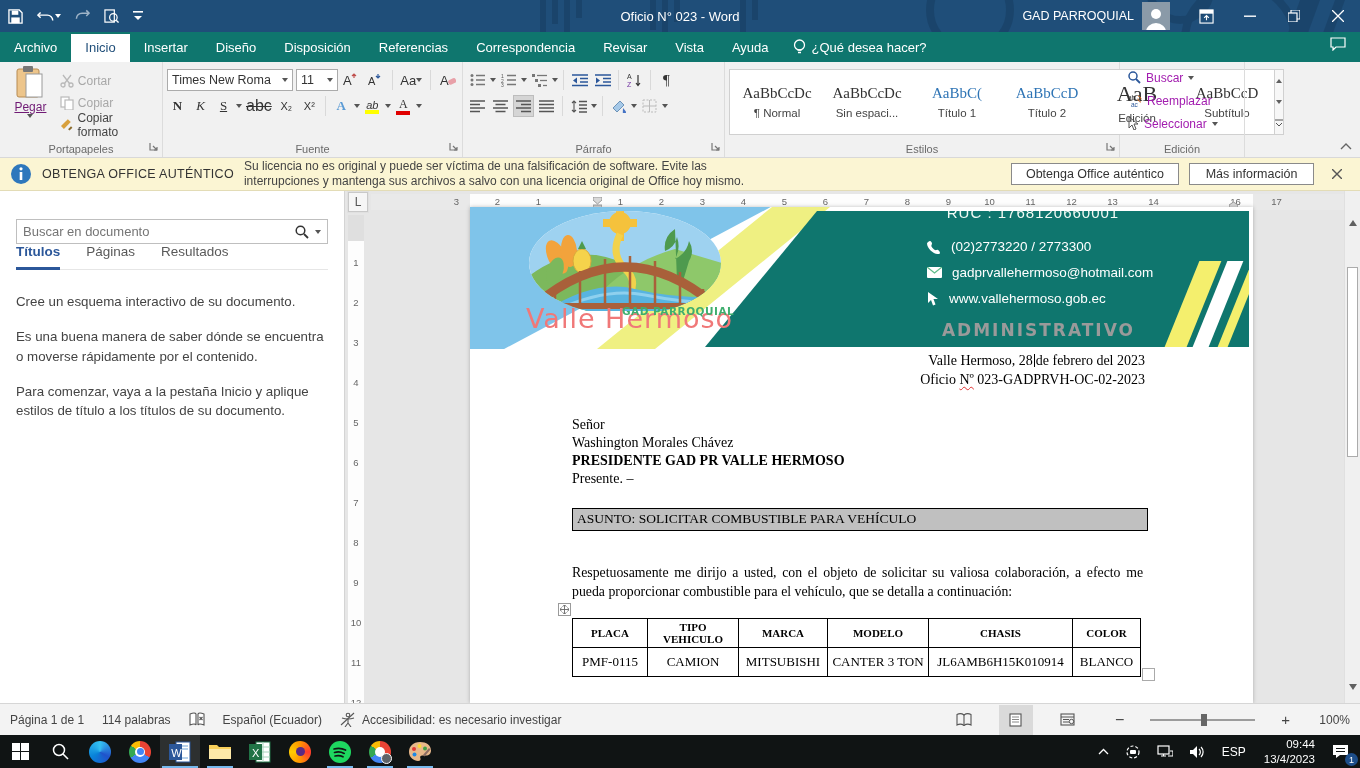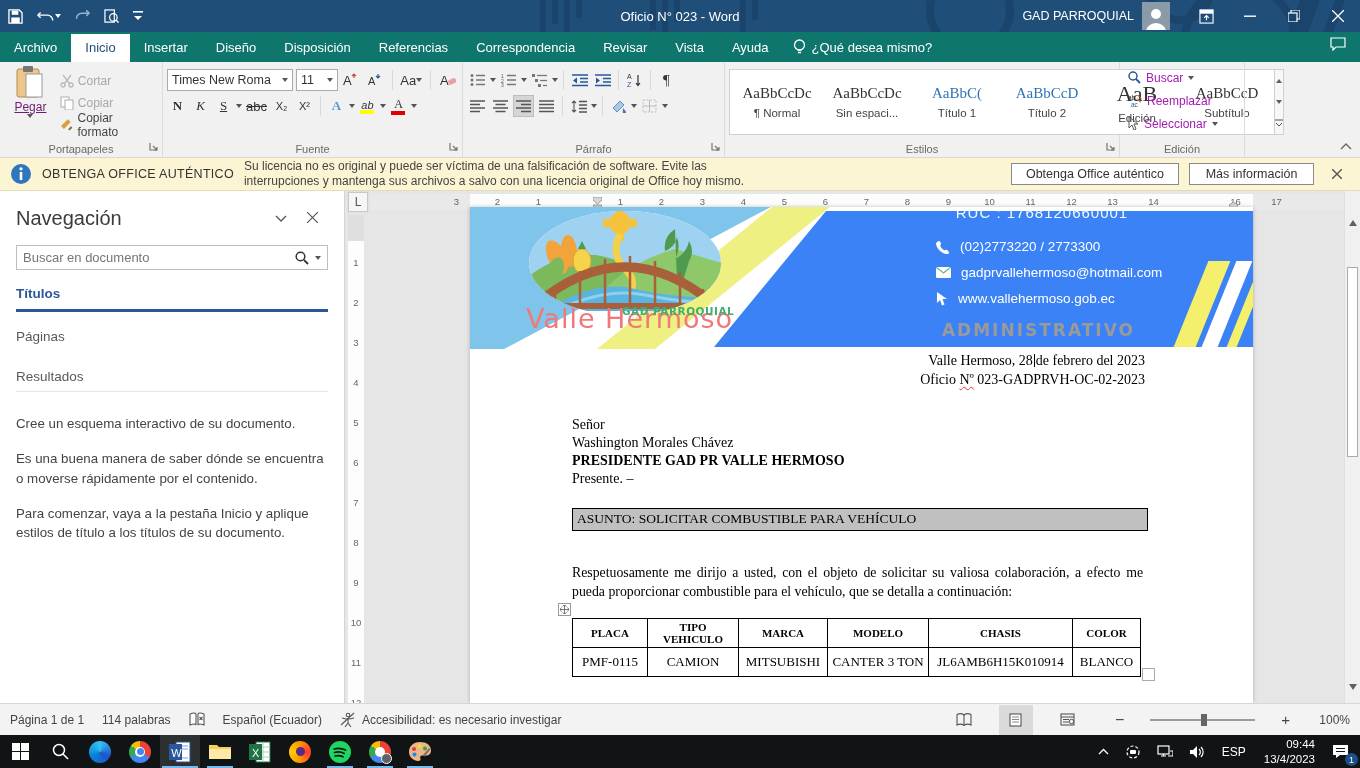--- a/index.html
+++ b/index.html
@@ -62,21 +62,21 @@
 
   
   .main { position:absolute; top:191px; left:0; width:1360px; height:512px; }
 
   .navpane { position:absolute; left:0; top:0; width:345px; height:512px; background:#fff; border-right:1px solid #d4d4d4; padding:14px 16px; }
   .nav-head { display:flex; align-items:center; }
   .nav-title { font-size:20px; color:#3b3b3b; font-weight:400; flex:1; }
   .nav-ico { padding:4px 10px; }
   .nav-search { margin-top:14px; height:25px; border:1px solid #bfbfbf; display:flex; align-items:center; padding:0 6px; gap:6px; }
   .nav-search input { flex:1; border:none; outline:none; font-size:13px; color:#8b5cf6; background:transparent; font-family:inherit; }
-  .nav-tabs { display:flex; gap:26px; margin-top:16px; border-bottom:1px solid #e6e6e6; padding-bottom:8px;flex-direction:column; }
+  .nav-tabs { display:flex; gap:26px; border-bottom:1px solid #e6e6e6; padding-bottom:8px; }
   .nav-tab { font-size:13.5px; color:#595959; position:relative; padding-bottom:8px; margin-bottom:-9px; }
   .nav-tab:nth-of-type(1) { color:#2b579a; font-weight:700; border-bottom:3px solid #2b579a; }
   .nav-body { margin-top:22px; display:flex; flex-direction:column; gap:16px; }
   .nav-body p { font-size:13.3px; color:#444; line-height:1.45; }
 
   .canvas { position:absolute; left:345px; top:0; right:0; height:512px; background:#e6e6e6; }
   .tabsel { position:absolute; left:3px; top:1px; width:20px; height:20px; background:#f6f6f6; border:1px solid #c9c9c9; display:flex; align-items:center; justify-content:center; font-size:12px; color:#555; box-shadow:0 0 0 1px #e0e0e0; }
   .hruler { position:absolute; left:26px; top:3px; right:16px; height:16px; background:#e9e9e9; }
   .hruler .band { position:absolute; left:99px; width:783px; top:0; bottom:0; background:#fdfdfd; }
   .hr-nums { position:absolute; left:85px; top:0; height:16px; display:flex; }
@@ -87,21 +87,21 @@
   .vruler .vtop { position:absolute; top:0; left:0; right:0; height:26px; background:#dfdfdf; }
   .vr-nums { position:absolute; top:42px; left:0; right:0; display:flex; flex-direction:column; }
   .vr-nums span { height:40px; font-size:9.5px; color:#666; text-align:center; flex:0 0 40px; }
 
   .page { position:absolute; left:125px; top:16px; width:783px; height:496px; background:#fff; box-shadow:0 0 4px rgba(0,0,0,.25); font-family:"Liberation Serif","DejaVu Serif",serif; color:#000; overflow:hidden; }
 
   
   .letterhead { position:relative; height:142px; overflow:hidden; }
   .lh-blue { position:absolute; top:0; left:0; width:310px; height:142px; background:#7fc4ea; clip-path:polygon(0 0,97% 0,11% 100%,0 100%); }
   .lh-yellow { position:absolute; top:0; left:0; width:783px; height:142px; background:#eff082; clip-path:polygon(302px 0,360px 0,185px 142px,127px 142px); }
-  .lh-green { position:absolute; top:4px; left:16px; width:772px; height:136px; background:#3b82f6; clip-path:polygon(340px 0,772px 0,772px 136px,228px 136px); color:#fff; }
+  .lh-green { position:absolute; top:4px; left:7px; width:772px; height:136px; background:#0f766e; clip-path:polygon(340px 0,772px 0,772px 136px,228px 136px); color:#fff; }
   .lh-ruc { position:absolute; top:0; left:340px; right:0; height:11px; overflow:hidden; text-align:center; }
   .lh-ruc div { position:relative; top:-7px; font-family:"Liberation Sans",sans-serif; font-size:15px; letter-spacing:1px; color:#f2fbf5; }
   .lh-row { position:absolute; left:450px; display:flex; align-items:center; gap:10px; font-family:"Liberation Sans",sans-serif; font-size:13.5px; color:#fff;justify-content:center; }
   .lh-stripe1 { position:absolute; top:50px; left:705px; width:22px; height:86px; background:#f4ef6d; transform:skewX(-22deg); }
   .lh-stripe2 { position:absolute; top:50px; left:733px; width:16px; height:86px; background:#fff; transform:skewX(-22deg); }
   .lh-stripe3 { position:absolute; top:55px; left:757px; width:10px; height:81px; background:#f4ef6d; transform:skewX(-22deg); }
   .lh-logo { position:absolute; left:55px; top:2px; }
   .lh-brand { position:absolute; left:56px; top:96px; font-family:"DejaVu Sans",sans-serif; font-size:27px; color:#f07878; letter-spacing:1px; }
   .lh-brand-small { position:absolute; left:152px; top:98px; font-family:"DejaVu Sans",sans-serif; font-size:10.5px; font-weight:700; color:#3fae6e; letter-spacing:.5px; }
   .lh-dept { position:absolute; right:118px; top:113px; font-family:"DejaVu Sans",sans-serif; font-size:17px; font-weight:700; color:#9a9a9a; letter-spacing:2px; }
@@ -258,21 +258,21 @@
     <span class="rtab">Referencias</span>
     <span class="rtab">Correspondencia</span>
     <span class="rtab">Revisar</span>
     <span class="rtab">Vista</span>
     <span class="rtab">Ayuda</span>
     <span class="tellme">
       <svg width="13" height="16" viewBox="0 0 13 16">
           <circle cx="6.5" cy="6" r="5" fill="none" stroke="#fff" stroke-width="1.3"></circle>
           <path d="M4.5 11h4M5 13.5h3" stroke="#fff" stroke-width="1.3"></path>
         </svg>
-      <span>¿Qué desea mismo?</span>
+      <span>¿Qué desea hacer?</span>
     </span>
     <span class="tabrow-spacer"></span>
     <span class="commentbtn">
       <svg width="16" height="14" viewBox="0 0 16 14">
           <path d="M1 1h14v9H6l-3 3v-3H1z" fill="none" stroke="#fff" stroke-width="1.2"></path>
         </svg>
     </span>
   </div>
 
   <div class="ribbon">
@@ -351,21 +351,21 @@
               <text x="0" y="12" font-size="13" fill="#333">A</text>
               <rect x="8" y="6" width="8" height="5" rx="2" fill="#e8a0a8" transform="rotate(-25 12 8)"></rect>
             </svg>
           </span>
       </div>
       <div class="btnrow">
         <span class="fbtn" style="font-weight:700; font-family:'Liberation Serif',serif;">N</span>
         <span class="fbtn" style="font-style:italic; font-family:'Liberation Serif',serif;">K</span>
         <span class="fbtn" style="text-decoration:underline; font-family:'Liberation Serif',serif;">S</span>
         <span class="caret"></span>
-        <span class="fbtn" style="text-decoration:line-through; font-size:13px;">abc</span>
+        <span class="fbtn" style="text-decoration:line-through; font-size:16px;">abc</span>
         <span class="fbtn" style="font-size:11px;">X₂</span>
         <span class="fbtn" style="font-size:11px;">X²</span>
         <span class="vsep"></span>
         <span class="fbtn" style="color:#5b9bd5; font-weight:700; font-family:'Liberation Serif',serif;">A</span>
         <span class="caret"></span>
         <span class="fbtn">
             <span style="display:flex; flex-direction:column; align-items:center; font-size:11px; font-style:italic;">
               <span>ab</span>
               <span class="colorbar" style="background:#ffff00;"></span>
             </span>
@@ -590,29 +590,20 @@
     <button class="warnbtn">Obtenga Office auténtico</button>
     <button class="warnbtn" style="width:125px;">Más información</button>
     <span style="padding:0 8px;"><svg width="10" height="10" viewBox="0 0 10 10">
           <path d="M0 0l10 10M10 0L0 10" stroke="#555" stroke-width="1.4"></path>
         </svg></span>
   </div>
 
   <div class="main">
 
     <div class="navpane">
-      <div class="nav-head">
-        <span class="nav-title">Navegación</span>
-        <span class="nav-ico"><svg width="12" height="8" viewBox="0 0 12 8">
-              <path d="M1 1l5 5 5-5" fill="none" stroke="#555" stroke-width="1.3"></path>
-            </svg></span>
-        <span class="nav-ico"><svg width="11" height="11" viewBox="0 0 11 11">
-              <path d="M0 0l11 11M11 0L0 11" stroke="#555" stroke-width="1.2"></path>
-            </svg></span>
-      </div>
       <div class="nav-search">
         <input placeholder="Buscar en documento" style="">
         <svg width="14" height="14" viewBox="0 0 14 14">
             <circle cx="5.5" cy="5.5" r="4.3" fill="none" stroke="#333" stroke-width="1.5"></circle>
             <path d="M9 9l4 4" stroke="#333" stroke-width="1.8"></path>
           </svg>
         <span class="caret"></span>
       </div>
       <div class="nav-tabs">
         <span class="nav-tab">Títulos</span>

